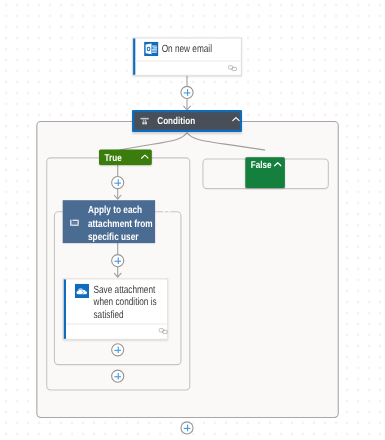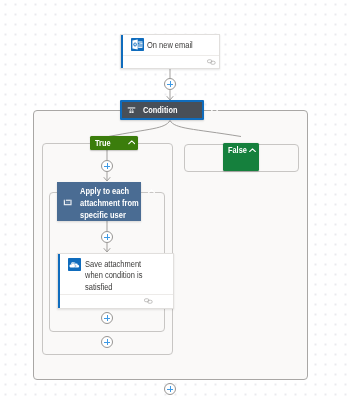--- a/index.html
+++ b/index.html
@@ -50,21 +50,21 @@
     font-size:9.6px;line-height:11.6px;color:#3b3a39;
     transform:scaleX(0.78);transform-origin:left top;
   }
   .card .divider{
     position:absolute;left:2px;right:0;height:1px;background:#edebe9;
   }
   .card .linkico{position:absolute;width:9px;height:6px;display:block;line-height:0;}
 
   
   #cond{
-    position:absolute;left:120px;top:100px;width:84px;height:20px;
+    position:absolute;left:120px;top:100px;width:100px;height:20px;
     box-sizing:border-box;
     background:#484f58;
     border:2px solid #0f6cbd;
     border-radius:1px;
     box-shadow:0 1px 2px rgba(0,0,0,.16);
   }
   #cond .cico{position:absolute;left:5px;top:2.5px;width:9px;height:10px;display:block;line-height:0;}
   #cond .ctitle{
     position:absolute;left:21px;top:3.5px;
     font-size:9px;line-height:9px;font-weight:bold;color:#ffffff;
@@ -229,21 +229,21 @@
       </g>
       <rect x="5.4" y="5" width="8" height="4.2" fill="#ffffff" opacity="0.16"></rect>
     </svg>
   </span>
   <div class="stitle">Apply to each attachment from specific user</div>
   <span class="chev"><svg viewBox="0 0 14 9" width="7" height="4.5">
         <path d="M1.2 7.4 L7 1.8 L12.8 7.4" fill="none" stroke="#ffffff" stroke-width="2.2" stroke-linecap="round" stroke-linejoin="round"></path>
       </svg></span>
 </div>
 
-<div class="card" id="save" style="left:57px;top:253px;width:117px;height:56px;text-decoration:underline;">
+<div class="card" id="save" style="left:57px;top:253px;width:96px;height:56px;text-decoration:underline;">
   <div class="accent"></div>
   <span class="ico" style="left:9.5px;top:3.5px;width:13px;height:13px;">
     <svg viewBox="0 0 24 24" width="13" height="13">
       <rect x="0" y="0" width="24" height="24" rx="1.4" fill="#0f6cbd"></rect>
       <path d="M10 7.4c1.9 0 3.5 1.1 4.2 2.7.4-.1.7-.2 1.1-.2 1.6 0 3 1.2 3.3 2.7 1.2.3 2 1.3 2 2.5 0 1.4-1.2 2.6-2.6 2.6H5.9c-1.7 0-3.1-1.4-3.1-3.1 0-1.5 1.1-2.9 2.7-3.1 0-.1 0-.2 0-.3 0-2.1 1.6-3.8 4.5-3.8z" fill="#ffffff"></path>
       <path d="M10 7.4c1.9 0 3.5 1.1 4.2 2.7.4-.1.7-.2 1.1-.2 1.6 0 3 1.2 3.3 2.7" fill="none" stroke="#0f6cbd" stroke-width="0.9" stroke-linecap="round"></path>
       <path d="M5.5 11.8c.8-1.5 2.4-2.4 4.1-2.4 1.1 0 2.1.4 2.9.9" fill="none" stroke="#0f6cbd" stroke-width="0.9" stroke-linecap="round"></path>
       <path d="M12.4 12.6c1.2 0 2.2 1 2.2 2.2s-1 2.2-2.2 2.2" fill="none" stroke="#0f6cbd" stroke-width="0.9" stroke-linecap="round"></path>
     </svg>
   </span>

